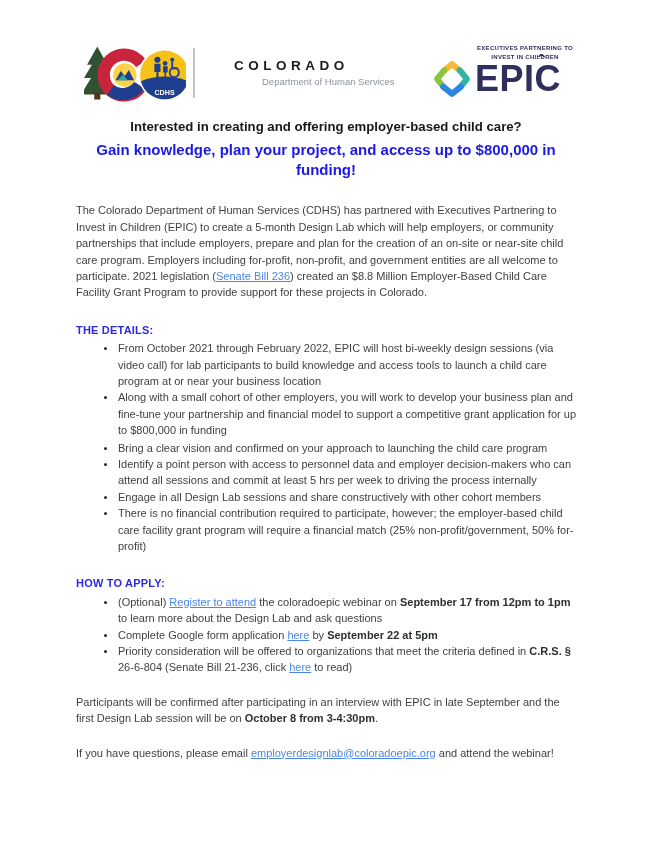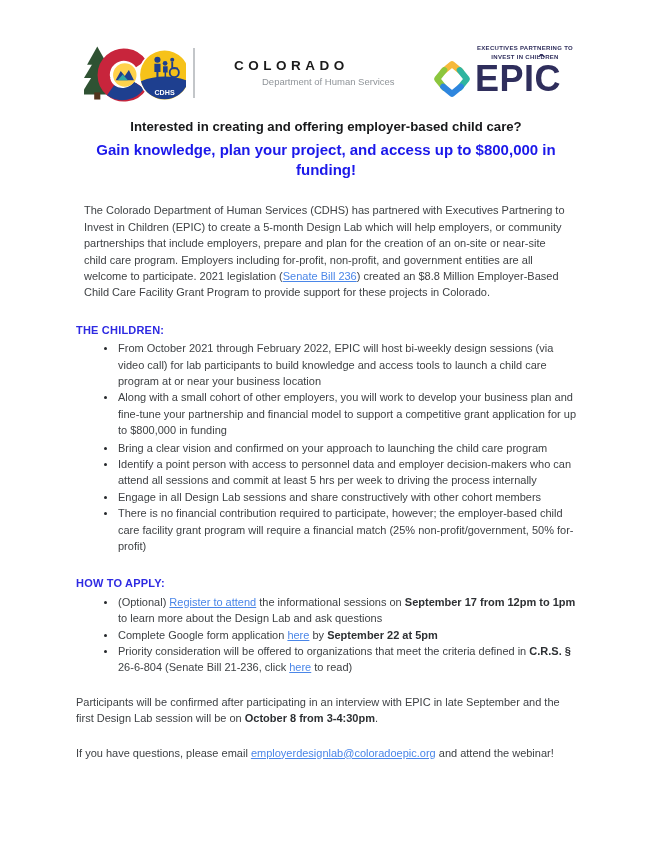--- a/index.html
+++ b/index.html
@@ -24,21 +24,21 @@
   .epic-mark-row{position:absolute;top:13px;left:0;display:flex;align-items:center;}
   .epic-wordmark{position:relative;font-size:36px;font-weight:800;line-height:1;
                  color:var(--epic_navy);letter-spacing:.5px;margin-left:1px;}
   .epic-caret{position:absolute;left:63px;top:-9px;font-size:19px;font-weight:bold;color:var(--epic_navy);}
   
   .doc{position:absolute;top:0;left:76px;width:500px;padding-top:118px;
        font-size:11px;line-height:16.4px;}
   .doc-title{text-align:center;font-size:13.2px;font-weight:bold;color:var(--title_text);line-height:1.35;}
   .doc-subtitle{text-align:center;font-size:15px;font-weight:bold;color:var(--subtitle_blue);
                 margin-top:4px;line-height:1.35;}
-  .para{margin:22px 8px 0;}
+  .para{margin:22px 0 0;}
   .para.tight{margin:18px 0 0;}
   .sec-heading{margin:21px 0 2px;font-weight:bold;color:var(--heading_blue);letter-spacing:.2px;}
   ul.bullets{margin:1px 0 0;padding:0 0 0 41px;}
   ul.bullets li{padding-left:1px;margin:0;}
   ul.bullets li::marker{color:#25282b;font-size:10px;}
   .b{font-weight:bold;color:#2d3033;}
   a.doclink{color:var(--link_blue);text-decoration:underline;cursor:pointer;}
 </style>
 </head>
 <body>
@@ -99,34 +99,34 @@
         </div>
       </div>
     </div>
   </div>
 
   <div class="doc">
     <div class="doc-title">Interested in creating and offering employer-based child care?</div>
     <div class="doc-subtitle">Gain knowledge, plan your project, and access up to $800,000 in funding!</div>
     <div>
         <p class="para"><span>The Colorado Department of Human Services (CDHS) has partnered with Executives Partnering to Invest in Children (EPIC) to create a 5-month Design Lab which will help employers, or community partnerships that include employers, prepare and plan for the creation of an on-site or near-site child care program.  Employers including for-profit, non-profit, and government entities are all welcome to participate. 2021 legislation (</span><a href="#" class="doclink">Senate Bill 236</a><span>) created an $8.8 Million Employer-Based Child Care Facility Grant Program to provide support for these projects in Colorado.</span></p>
-        <div class="sec-heading">THE CHILDREN:</div>
+        <div class="sec-heading">THE DETAILS:</div>
         <ul class="bullets">
           <li><span>From October 2021 through February 2022, EPIC will host bi-weekly design sessions (via video call) for lab participants to build knowledge and access tools to launch a child care program at or near your business location</span></li>
           <li><span>Along with a small cohort of other employers, you will work to develop your business plan and fine-tune your partnership and financial model to support a competitive grant application for up to $800,000 in funding</span></li>
         </ul>
         <ul class="bullets">
           <li><span>Bring a clear vision and confirmed on your approach to launching the child care program</span></li>
           <li><span>Identify a point person with access to personnel data and employer decision-makers who can attend all sessions and commit at least 5 hrs per week to driving the process internally</span></li>
           <li><span>Engage in all Design Lab sessions and share constructively with other cohort members</span></li>
           <li><span>There is no financial contribution required to participate, however; the employer-based child care facility grant program will require a financial match (25% non-profit/government, 50% for-profit)</span></li>
         </ul>
         <div class="sec-heading">HOW TO APPLY:</div>
         <ul class="bullets">
-          <li><span>(Optional) </span><a href="#" class="doclink">Register to attend</a><span> the informational sessions on </span><span class="b">September 17 from 12pm to 1pm</span><span> to learn more about the Design Lab and ask questions</span></li>
+          <li><span>(Optional) </span><a href="#" class="doclink">Register to attend</a><span> the coloradoepic webinar on </span><span class="b">September 17 from 12pm to 1pm</span><span> to learn more about the Design Lab and ask questions</span></li>
           <li><span>Complete Google form application </span><a href="#" class="doclink">here</a><span> by </span><span class="b">September 22 at 5pm</span></li>
           <li><span>Priority consideration will be offered to organizations that meet the criteria defined in </span><span class="b">C.R.S. §</span><span> 26-6-804 (Senate Bill 21-236, click </span><a href="#" class="doclink">here</a><span> to read)</span></li>
         </ul>
         <p class="para tight"><span>Participants will be confirmed after participating in an interview with EPIC in late September and the first Design Lab session will be on </span><span class="b">October 8 from 3-4:30pm</span><span>.</span></p>
         <p class="para tight"><span>If you have questions, please email </span><a href="#" class="doclink">employerdesignlab@coloradoepic.org</a><span> and attend the webinar!</span></p>
       </div>
   </div>
 
 </div>
 

